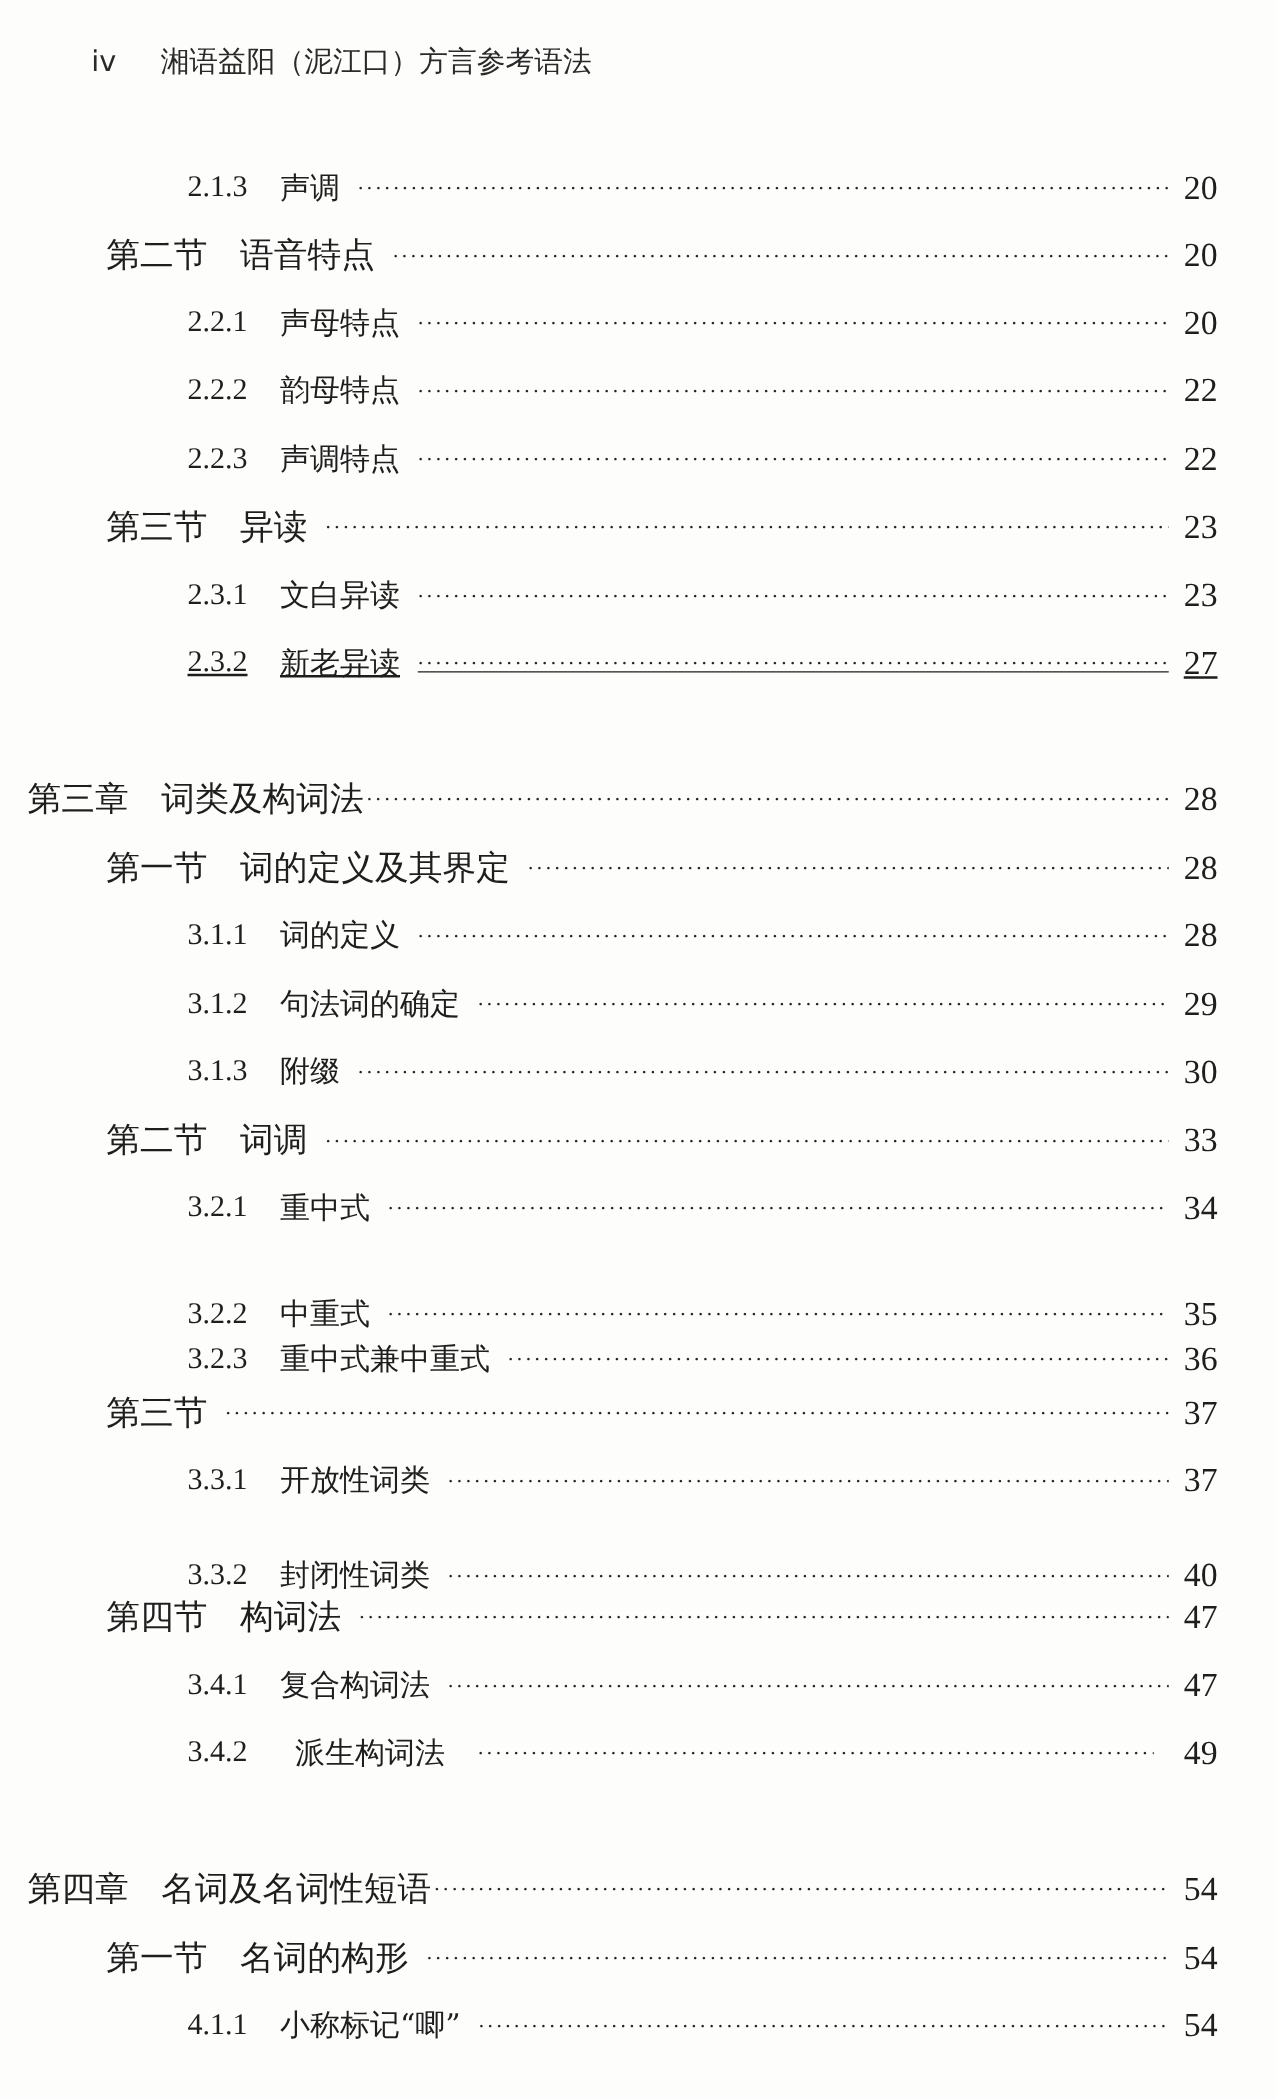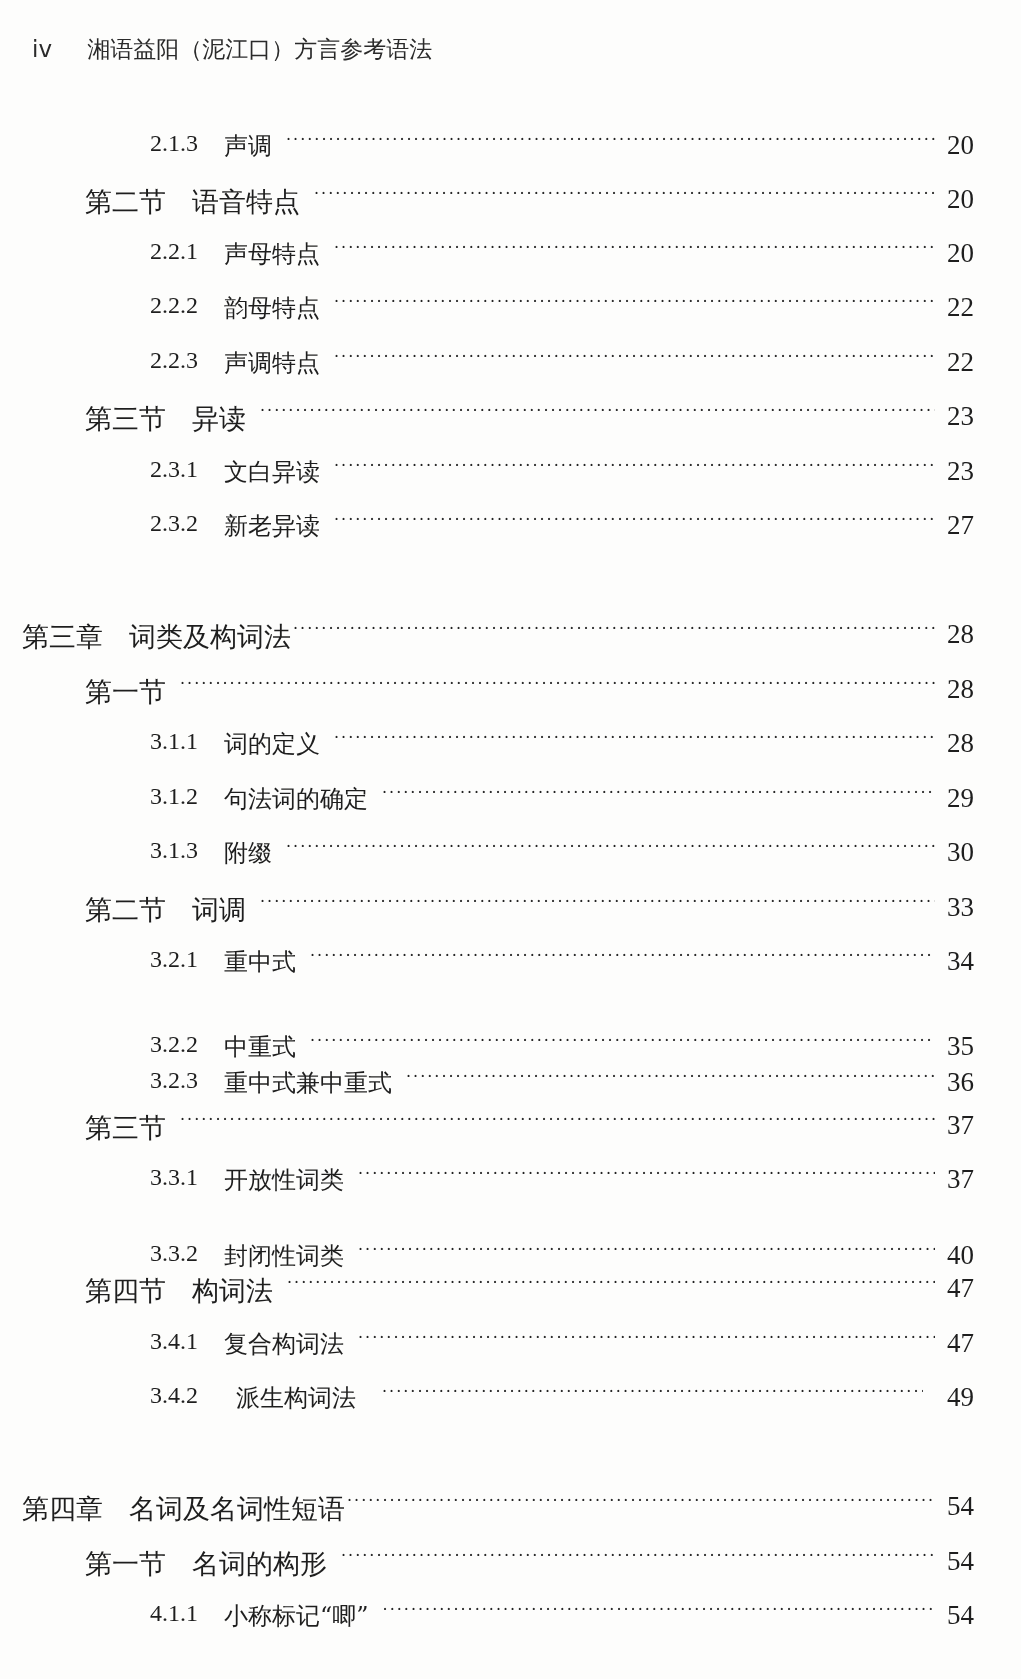--- a/index.html
+++ b/index.html
@@ -1,20 +1,20 @@
 <!DOCTYPE html>
 <html><head>
 <meta charset="utf-8">
 <style>
   html, body { margin:0; padding:0; }
   body { width:1021px; height:1679px; background:#fdfdfc; position:relative; overflow:hidden;
          font-family:"DejaVu Serif","Liberation Serif",serif; color:#1e1e1e; }
   .header { position:absolute; left:32px; top:34px; font-family:"DejaVu Sans","Liberation Sans",sans-serif; font-size:23px; color:#2a2a2a; }
-  .header .pg { margin-right:28px; }
-  .row { position:absolute; display:flex; align-items:flex-start; right:40px; height:40px; }
+  .header .pg { margin-right:28px;margin-left:41px; }
+  .row { position:absolute; display:flex; align-items:center; right:40px; height:40px; }
   .row .num { white-space:nowrap; }
   .row .title { white-space:nowrap; margin-left:26px; }
   .row .dots { flex:1; overflow:hidden; white-space:nowrap; margin:0 12px 0 14px; letter-spacing:2px; font-size:16px; color:#222; }
   .row .dots::before { content:"··························································································································"; }
   .row .page { width:34px; text-align:left; font-family:"Liberation Serif",serif; font-size:27px; }
   .chapter { font-size:27px; left:22px; }
   .section { font-size:27px; left:85px; }
   .sub { font-size:24px; left:150px; }
   .sub .num { font-family:"Liberation Serif",serif; font-size:24px; }
   .chapter .dots { margin-left:2px; }
@@ -63,34 +63,35 @@
       <span class="title">异读</span>
       <span class="dots"></span>
       <span class="page">23</span>
     </div>
     <div class="row sub" style="top: 456px;">
       <span class="num">2.3.1</span>
       <span class="title">文白异读</span>
       <span class="dots"></span>
       <span class="page">23</span>
     </div>
-    <div class="row sub" style="top: 510px;">
+    <div class="row sub" style="top: 510px; text-decoration: underline;">
       <span class="num">2.3.2</span>
       <span class="title">新老异读</span>
       <span class="dots"></span>
       <span class="page">27</span>
     </div>
     <div class="row chapter" style="top: 619px;">
       <span class="num">第三章</span>
       <span class="title">词类及构词法</span>
       <span class="dots"></span>
       <span class="page">28</span>
     </div>
     <div class="row section" style="top: 674px;">
       <span class="num">第一节</span>
+      <span class="title">词的定义及其界定</span>
       <span class="dots"></span>
       <span class="page">28</span>
     </div>
     <div class="row sub" style="top: 728px;">
       <span class="num">3.1.1</span>
       <span class="title">词的定义</span>
       <span class="dots"></span>
       <span class="page">28</span>
     </div>
     <div class="row sub" style="top: 783px;">

